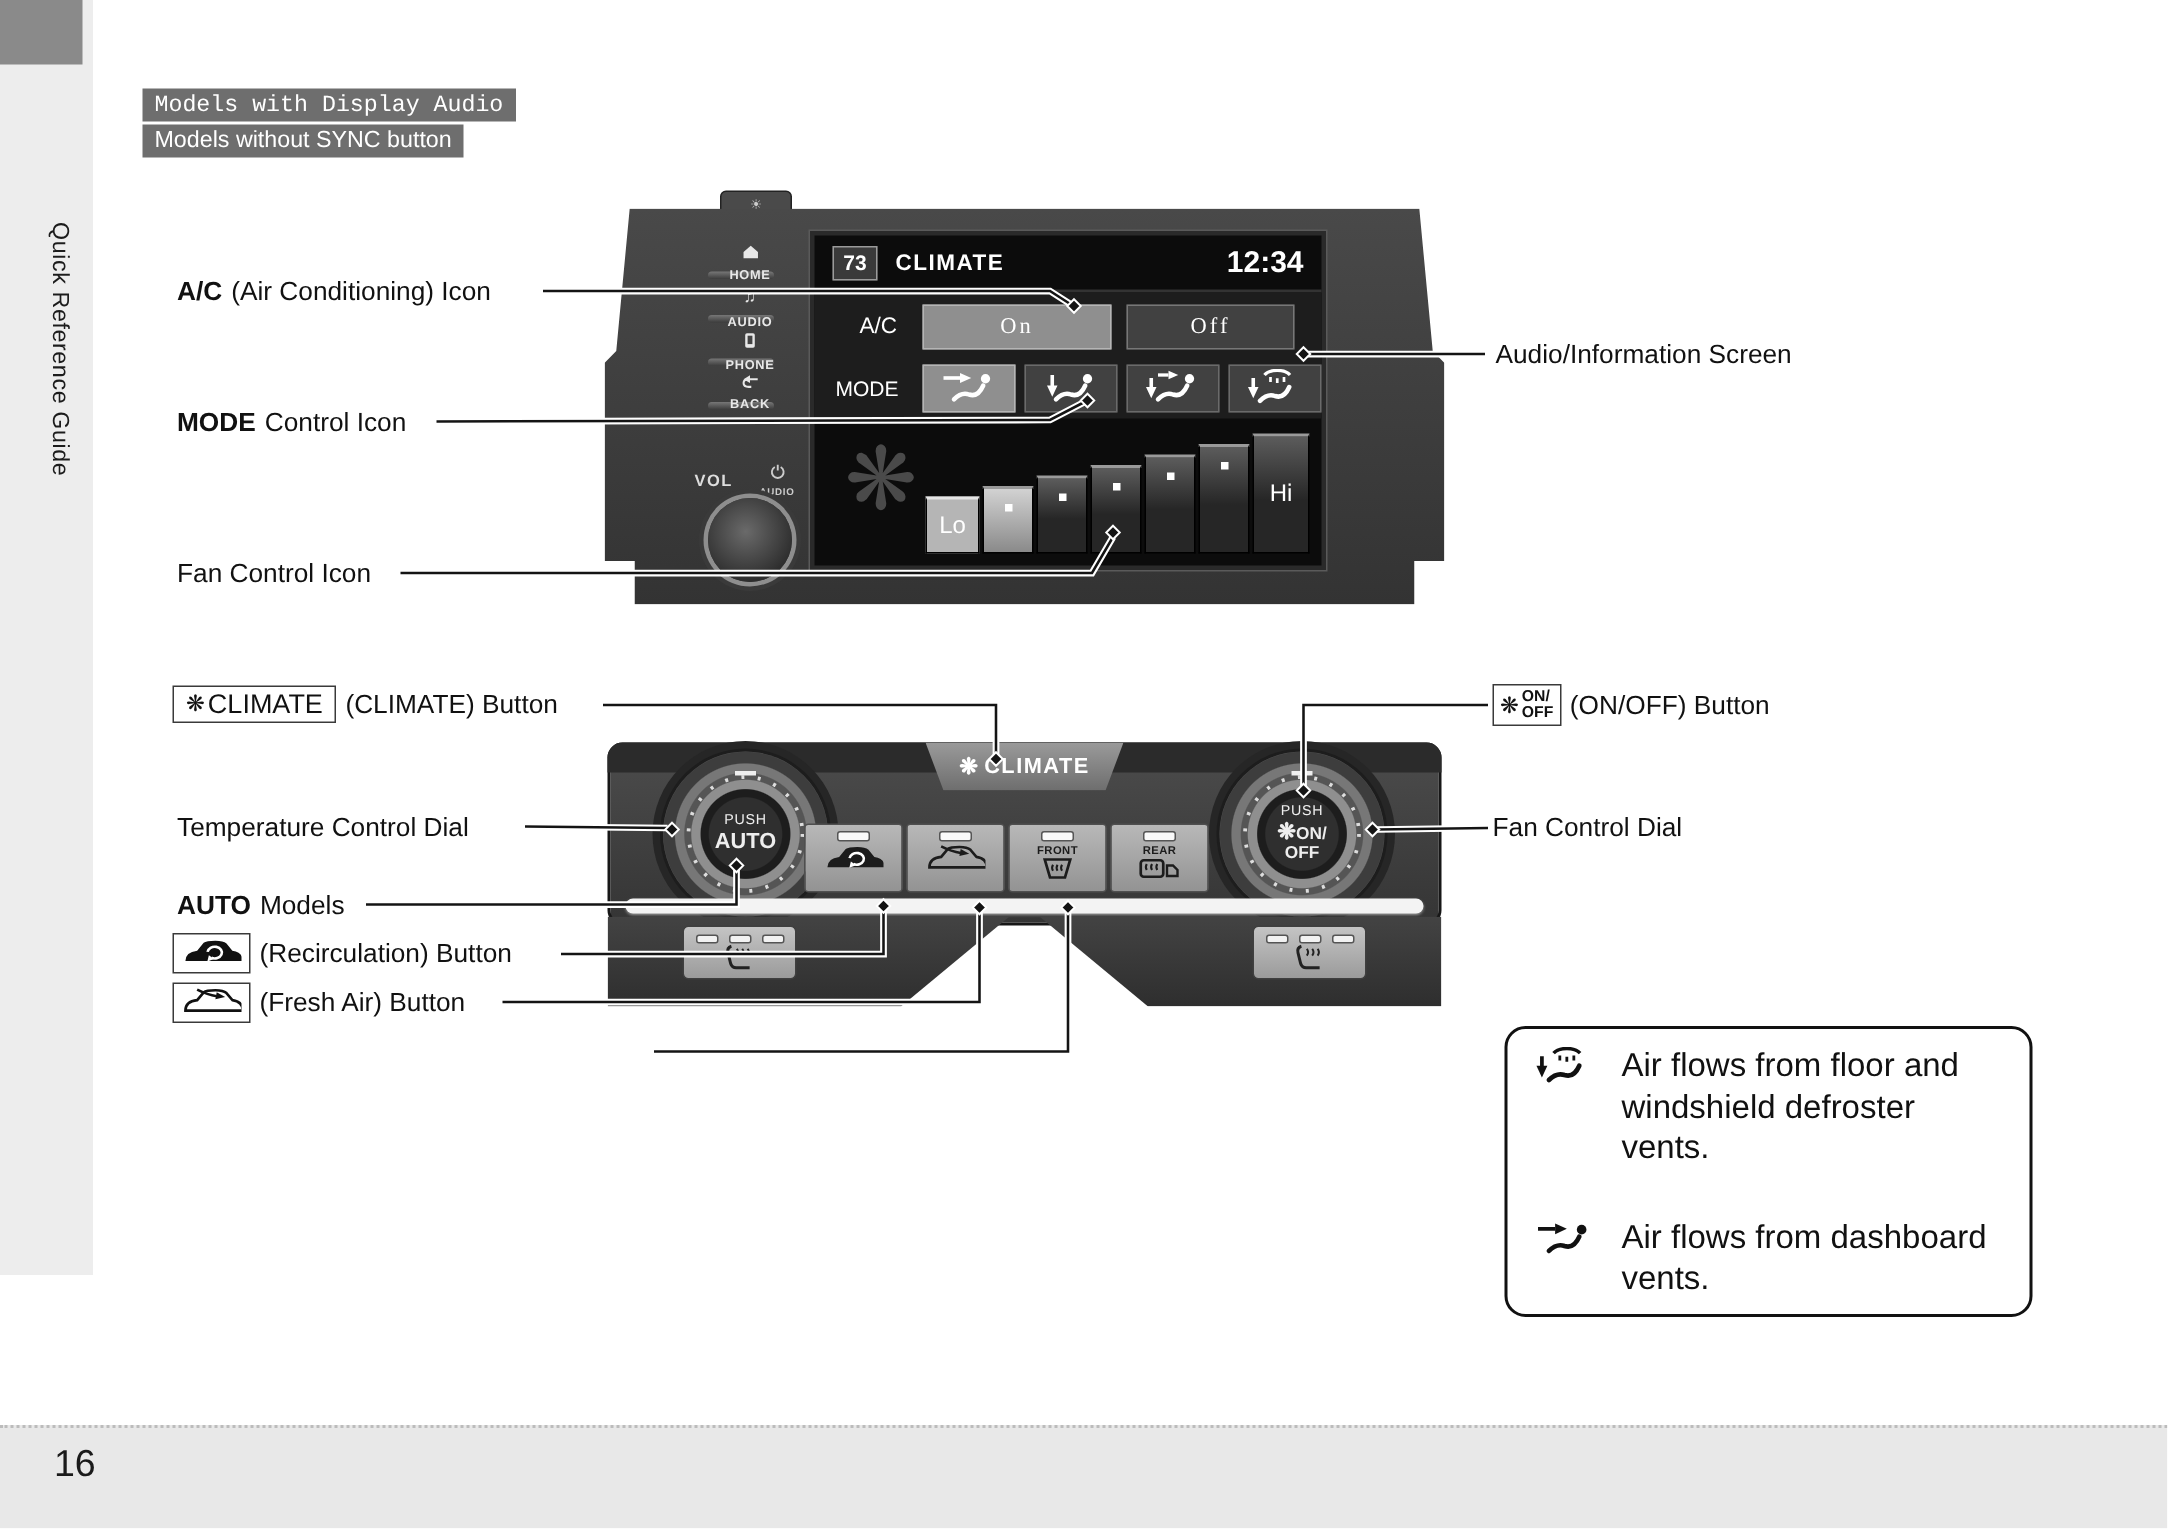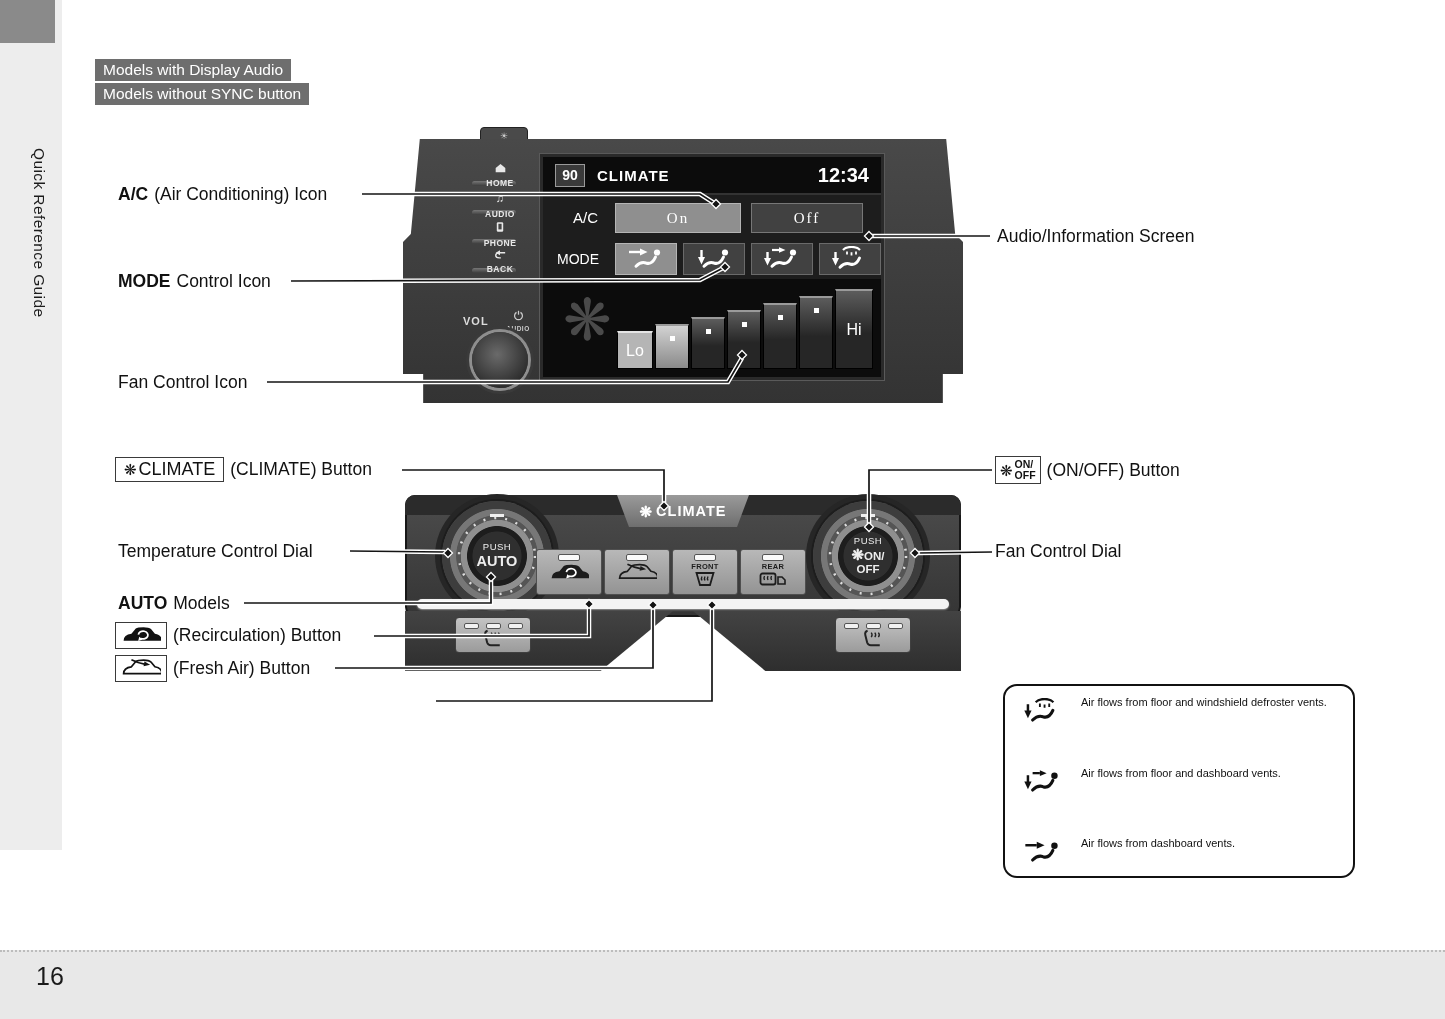--- a/index.html
+++ b/index.html
@@ -7,21 +7,21 @@
         font-family:"Liberation Sans",sans-serif;color:#111;}
   .abs{position:absolute;}
 
   
   .side-strip{left:0;top:100;width:62px;height:850px;background:#ededed;}
   .side-tab{left:0;top:100;width:55px;height:43px;background:#8a8a8a;}
   .side-label{left:30px;top:148px;writing-mode:vertical-rl;font-size:15.5px;color:#1c1c1c;letter-spacing:.4px;}
   .footer{left:0;top:950px;width:1445px;height:69px;background:#e8e8e8;border-top:2px dotted #bcbcbc;box-sizing:border-box;}
   .pagenum{left:36px;top:962px;font-size:25px;color:#1a1a1a;}
   .badge{background:#6e6e6e;color:#fff;font-size:15.5px;padding:2px 8px;white-space:nowrap;}
-  .badge1{left:95px;top:59px;} .badge2{left:95px;top:83px;}
+  .badge1{left:95px;top:59px;font-family:Liberation Mono, monospace;} .badge2{left:95px;top:83px;}
 
   
   .co{font-size:17.5px;white-space:nowrap;z-index:6;display:flex;align-items:center;gap:6px;}
   .co b{font-weight:700;}
   .iconbox{display:inline-flex;align-items:center;justify-content:center;border:1.5px solid #3a3a3a;background:#fff;padding:1px 5px;gap:2px;}
   .climbox{font-size:18px;padding:1px 8px;}
   .fanchar{font-size:15px;line-height:1;}
   .onoffbox{flex-direction:row;padding:2px 4px;}
   .onoffcol{display:flex;flex-direction:column;font-size:10.5px;font-weight:700;line-height:1.05;}
   .frontbox{flex-direction:column;padding:1px 3px;font-size:7px;font-weight:700;line-height:1;gap:1px;}
@@ -104,21 +104,21 @@
            display:flex;flex-direction:column;align-items:center;}
   .sl{left:52px;} .sr{left:432px;}
   .dashrow{display:flex;gap:7px;margin-top:5px;}
   .dashrow span{width:13px;height:4px;background:#f2f2f2;border:1px solid #555;border-radius:2px;}
 
   
   .legend{left:1003px;top:684px;width:352px;height:194px;border:2px solid #111;border-radius:14px;box-sizing:border-box;
           padding:10px 14px;display:flex;flex-direction:column;justify-content:space-between;}
   .lrow{display:flex;align-items:flex-start;gap:14px;}
   .licon{flex:0 0 48px;display:flex;justify-content:center;margin-top:2px;color:#111;}
-  .ltext{font-size:11px;line-height:1.26;color:#111;max-width:255px;}
+  .ltext{font-size:22px;line-height:1.26;color:#111;max-width:255px;}
 
   
   .lines{left:0;top:0;width:1445px;height:1019px;z-index:5;pointer-events:none;}
   .lw{fill:none;stroke:#fff;stroke-width:4.5;}
   .lb{fill:none;stroke:#141414;stroke-width:1.7;}
   .dia{fill:#141414;stroke:#fff;stroke-width:1.3;}
 </style>
 </head>
 <body>
 
@@ -180,21 +180,21 @@
       <svg width="11" height="11" viewBox="0 0 14 14">
           <path d="M4.5 3 a5 5 0 1 0 5 0" fill="none" stroke="#ccc" stroke-width="1.6"></path>
           <path d="M7 1 v5" stroke="#ccc" stroke-width="1.6"></path>
         </svg>
       <div class="aud">AUDIO</div>
     </div>
     <div class="abs knob"></div>
 
     <div class="abs screen">
       <div class="abs topbar">
-        <div class="tempbox">90</div>
+        <div class="tempbox">73</div>
         <div class="scrtitle">CLIMATE</div>
         <div class="clock">12:34</div>
       </div>
       <div class="abs rowspanel"></div>
       <div class="abs aclabel">A/C</div>
       <div class="abs scrbtn btn-on">On</div>
       <div class="abs scrbtn btn-off">Off</div>
       <div class="abs modelabel">MODE</div>
 
       <div class="abs modebtn modesel m1" style="color:#fff">
@@ -416,33 +416,20 @@
       <span class="licon">
         <svg width="44" height="27" viewBox="0 0 40 26">
             <path d="M13 4 a9.5 5.5 0 0 1 17 0" fill="none" stroke="currentColor" stroke-width="2.2"></path>
             <path d="M17 5.4 v3.2 M21.5 6.2 v3.2 M26 5.4 v3.2" stroke="currentColor" stroke-width="1.8"></path>
             <path d="M5.5 6 v7" stroke="currentColor" stroke-width="2.4"></path>
             <path d="M2 12 l3.5 7.5 3.5 -7.5 z" fill="currentColor"></path>
             <path d="M29.5 12 q-3.5 8 -9.5 6 q-5 -1.8 -10 3.2" fill="none" stroke="currentColor" stroke-width="3" stroke-linecap="round"></path>
           </svg>
       </span>
       <span class="ltext">Air flows from floor and windshield defroster vents.</span>
-    </div>
-    <div class="lrow">
-      <span class="licon">
-        <svg width="44" height="27" viewBox="0 0 40 26">
-            <path d="M10 4 h7" stroke="currentColor" stroke-width="2.2"></path>
-            <path d="M17 1.2 l6.5 2.8 -6.5 2.8 z" fill="currentColor"></path>
-            <path d="M5.5 6 v7" stroke="currentColor" stroke-width="2.4"></path>
-            <path d="M2 12 l3.5 7.5 3.5 -7.5 z" fill="currentColor"></path>
-            <circle cx="31" cy="6.5" r="3.1" fill="currentColor"></circle>
-            <path d="M29.5 11 q-3.5 8 -9.5 6 q-5 -1.8 -10 3.2" fill="none" stroke="currentColor" stroke-width="3" stroke-linecap="round"></path>
-          </svg>
-      </span>
-      <span class="ltext">Air flows from floor and dashboard vents.</span>
     </div>
     <div class="lrow">
       <span class="licon">
         <svg width="44" height="27" viewBox="0 0 40 26">
             <path d="M3 6 h11" stroke="currentColor" stroke-width="2.4"></path>
             <path d="M14 2.6 l7.5 3.4 -7.5 3.4 z" fill="currentColor"></path>
             <circle cx="31" cy="6.5" r="3.1" fill="currentColor"></circle>
             <path d="M29.5 11 q-3.5 8 -9.5 6 q-5 -1.8 -10 3.2" fill="none" stroke="currentColor" stroke-width="3" stroke-linecap="round"></path>
           </svg>
       </span>

